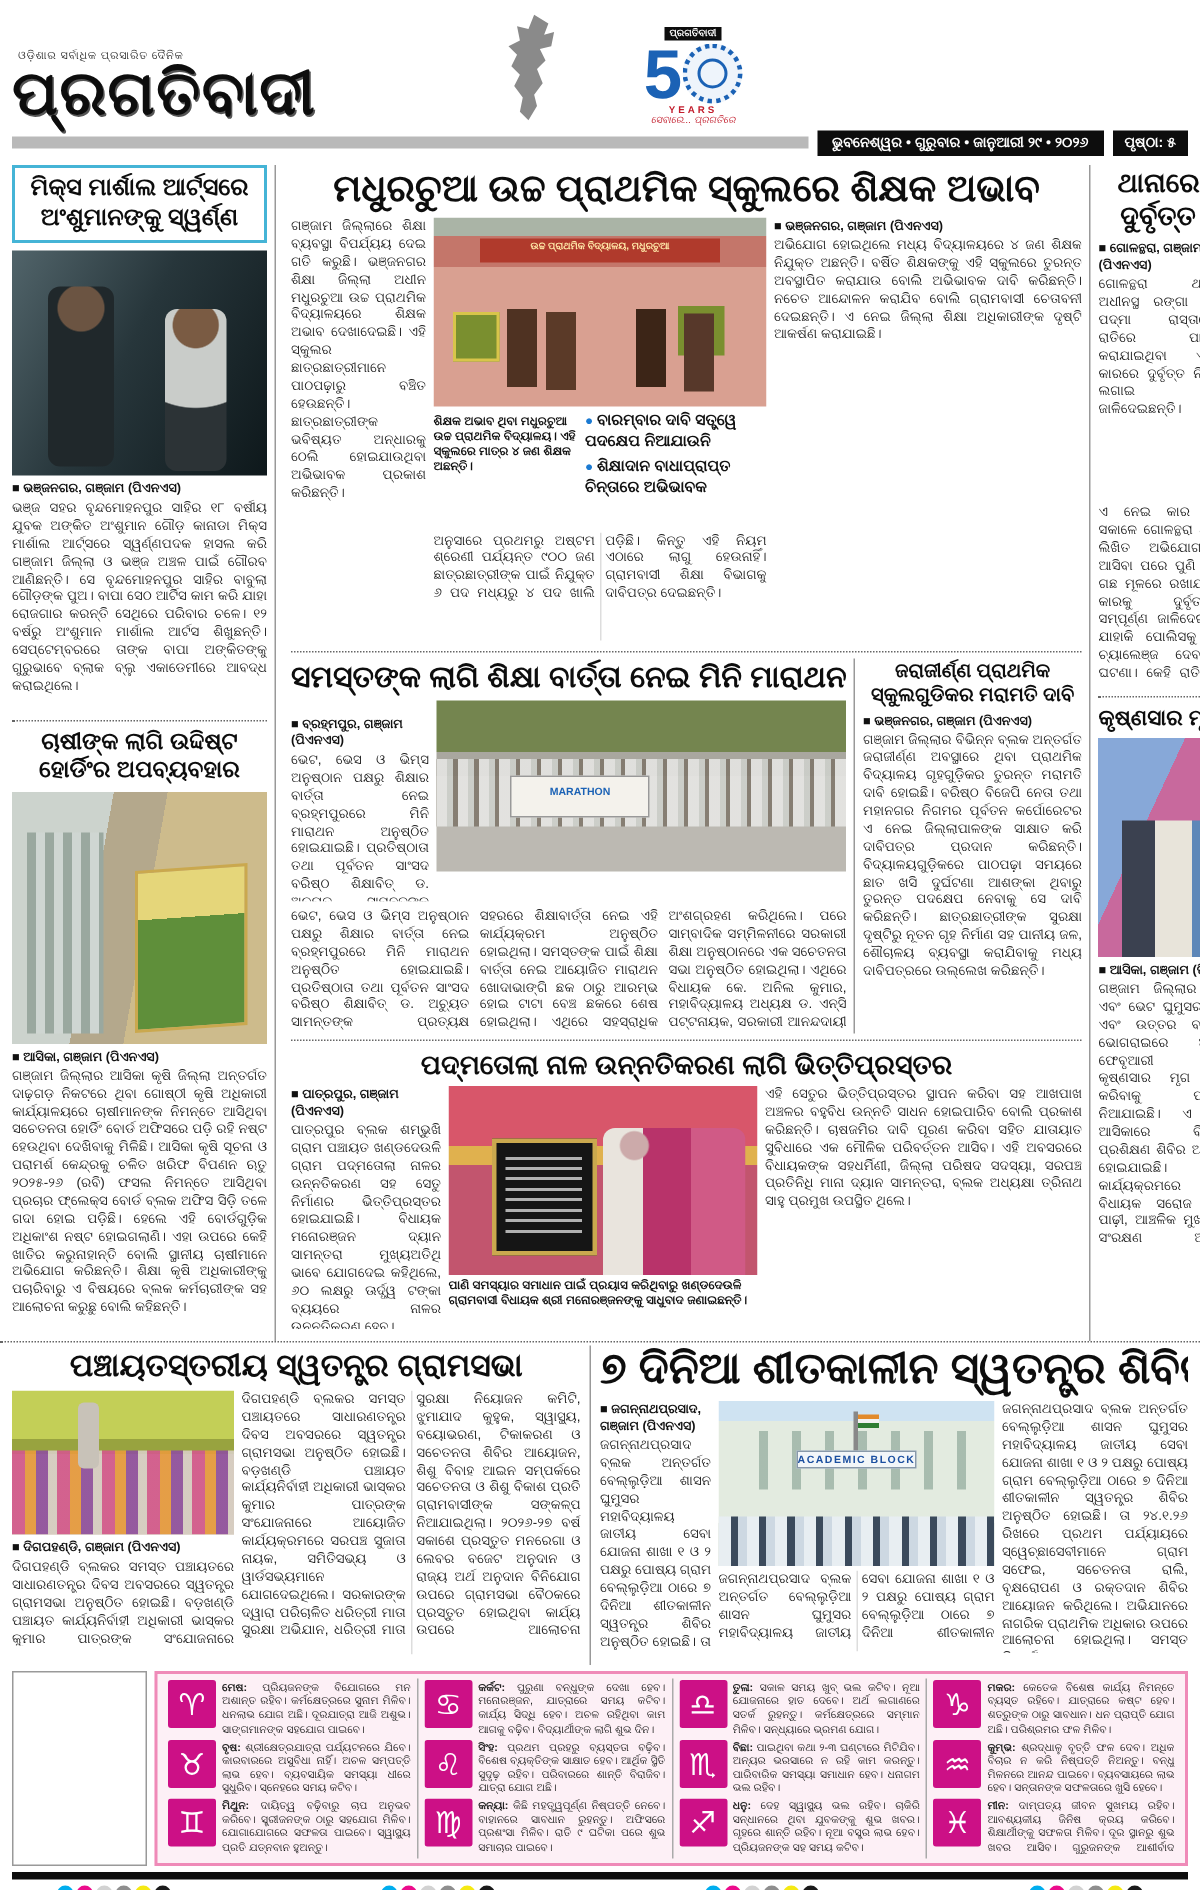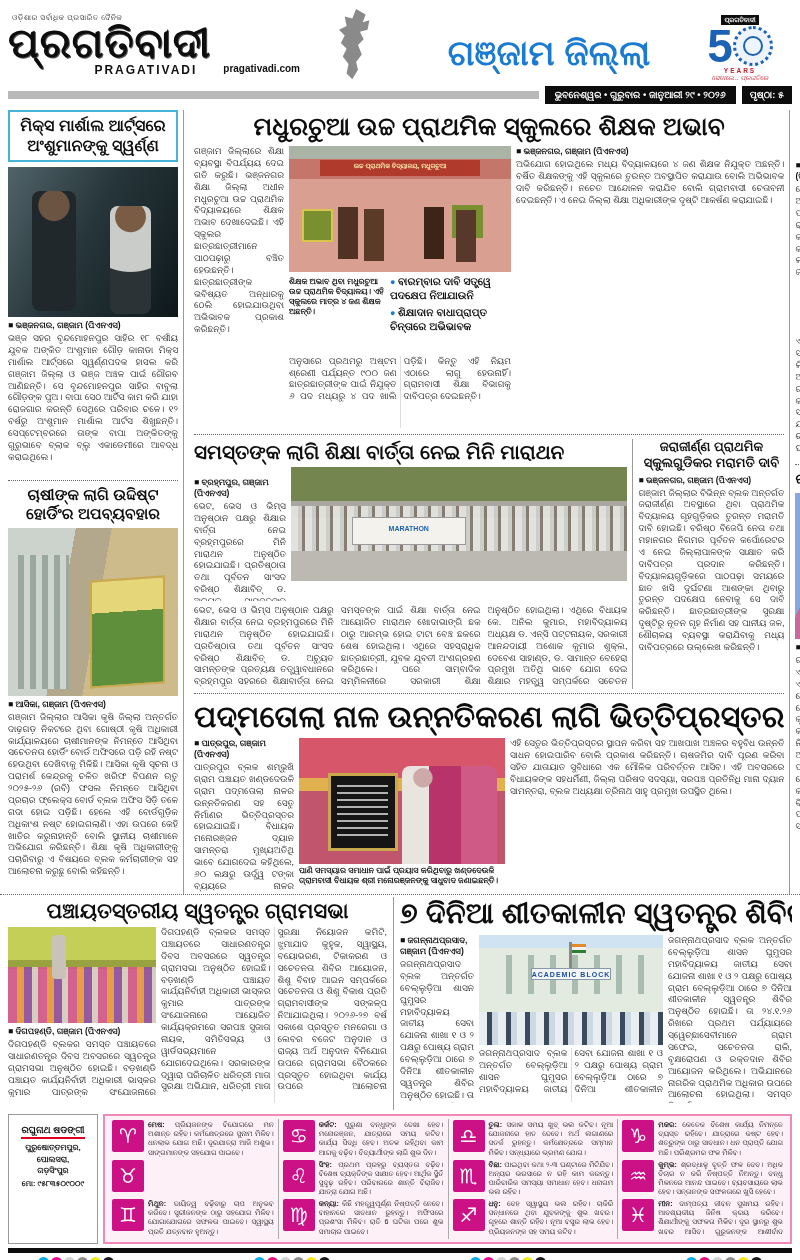--- a/index.html
+++ b/index.html
@@ -1,21 +1,21 @@
 <!DOCTYPE html>
 <html><head>
 <meta charset="utf-8">
 <style>
   * { margin:0; padding:0; box-sizing:border-box; }
   html,body { background:#e8e8e8; }
   body { font-family:"Liberation Sans","DejaVu Sans",sans-serif; }
   .page { position:relative; width:800px; height:1260px; margin:0 auto; background:#ffffff; color:#111; overflow:hidden; }
 
   
-  .hdr { display:flex; align-items:center; padding:6px 8px 0 8px; height:84px; }
+  .hdr { display:flex; align-items:flex-end; padding:6px 8px 0 8px; height:84px; }
   .mast { width:292px; }
   .mast-tag { font-size:7.5px; color:#333; letter-spacing:.5px; margin-left:4px; }
   .mast-logo { font-size:41px; font-weight:bold; color:#0d0d0d; line-height:1.02; letter-spacing:1px; text-shadow:1px 1px 0 #555; white-space:nowrap; }
   .mast-sub { display:flex; justify-content:flex-end; gap:26px; font-weight:bold; margin-top:-2px; }
   .mast-latin { font-size:12px; letter-spacing:2px; }
   .mast-web { font-size:10px; }
   .hdr-map { width:104px; height:76px; margin-left:6px; flex:0 0 auto; }
   .hdr-title { flex:1; text-align:center; font-size:35px; font-weight:bold; color:#1b7ad2; padding-top:16px; white-space:nowrap; overflow:hidden; }
   .logo50 { width:104px; position:relative; text-align:center; flex:0 0 auto; }
   .logo50-brand { font-size:6.5px; font-weight:bold; background:#0d0d0d; color:#fff; display:inline-block; padding:1px 3px; }
@@ -40,21 +40,21 @@
   .art { overflow:hidden; }
   .hr-dot { border-top:1px dotted #666; margin:4px 0; }
 
   .hl { font-weight:bold; color:#0d0d0d; text-align:center; overflow:hidden; }
   .hl-box { border:2px solid #45b4d6; padding:4px 3px; font-size:16px; line-height:1.25; }
   .hl-b { font-size:15.5px; line-height:1.25; }
   .hl-c { font-size:25px; white-space:nowrap; padding:2px 0 4px 0; }
   .hl-d { font-size:18px; line-height:1.2; padding:2px 0; }
   .hl-e { font-size:20px; white-space:nowrap; text-align:left; padding:2px 0 3px 0; }
   .hl-f { font-size:13px; line-height:1.25; }
-  .hl-g { font-size:30px; white-space:nowrap; padding:2px 0 3px 0; }
+  .hl-g { font-size:18px; white-space:nowrap; padding:2px 0 3px 0; }
   .hl-h { font-size:14.5px; white-space:nowrap; padding:2px 0; }
   .hl-i { font-size:21px; white-space:nowrap; padding:2px 0 4px 0; }
   .hl-j { font-size:29px; white-space:nowrap; padding:0 0 4px 0; }
 
   .byline { font-size:8.5px; font-weight:bold; margin:3px 0 2px 0; }
   .body-txt { font-size:9px; line-height:1.32; text-align:justify; color:#1c1c1c; overflow:hidden; }
   .cols2 { column-count:2; column-gap:7px; column-rule:1px solid #ddd; }
   .cols3 { column-count:3; column-gap:7px; }
   .caption { font-size:8px; font-weight:bold; line-height:1.25; margin-top:2px; }
   .bullet { font-size:10.5px; font-weight:bold; line-height:1.3; margin-bottom:4px; }
@@ -125,29 +125,24 @@
 </style>
 </head>
 <body>
 
 <div class="page">
 
   <header class="hdr">
     <div class="mast">
       <div class="mast-tag">ଓଡ଼ିଶାର ସର୍ବାଧିକ ପ୍ରସାରିତ ଦୈନିକ</div>
       <div class="mast-logo">ପ୍ରଗତିବାଦୀ</div>
-      <div class="mast-sub">
-        <span class="mast-latin">PRAGATIVADI</span>
-        <span class="mast-web">pragativadi.com</span>
-      </div>
     </div>
     <svg class="hdr-map" viewBox="0 0 100 80">
       <path d="M48 2 L58 8 L55 16 L62 14 L60 24 L52 26 L56 34 L50 40 L54 50 L48 58 L50 66 L44 76 L38 70 L40 60 L34 52 L38 44 L32 38 L36 30 L30 24 L38 20 L36 10 L44 12 Z" fill="#8a8a8a"></path>
     </svg>
-    <div class="hdr-title">ଗଞ୍ଜାମ ଜିଲ୍ଲା</div>
     <div class="logo50">
       <div class="logo50-brand">ପ୍ରଗତିବାଦୀ</div>
       <div class="logo50-row">
         <span class="logo50-5">5</span>
         <span class="logo50-seal"></span>
       </div>
       <div class="logo50-years">YEARS</div>
       <div class="logo50-tag">ସେବାରେ... ପ୍ରଗତିରେ</div>
     </div>
   </header>
@@ -298,56 +293,48 @@
           </div>
           <div class="body-txt cols2" style="height:54px;margin-top:3px">ଜଗନ୍ନାଥପ୍ରସାଦ ବ୍ଲକ ଅନ୍ତର୍ଗତ ବେଲ୍ଲୁଡ଼ିଆ ଶାସନ ଘୁମୁସର ମହାବିଦ୍ୟାଳୟ ଜାତୀୟ ସେବା ଯୋଜନା ଶାଖା ୧ ଓ ୨ ପକ୍ଷରୁ ପୋଷ୍ୟ ଗ୍ରାମ ବେଲ୍ଲୁଡ଼ିଆ ଠାରେ ୭ ଦିନିଆ ଶୀତକାଳୀନ ସ୍ୱତନ୍ତ୍ର ଶିବିର ଅନୁଷ୍ଠିତ ହୋଇଛି। ତା ୨୪.୧.୨୬ ରିଖରେ ପ୍ରଥମ ପର୍ଯ୍ୟାୟରେ ସ୍ୱେଚ୍ଛାସେବୀମାନେ ଗ୍ରାମ ସଫେଇ, ସଚେତନତା ରାଲି, ବୃକ୍ଷରୋପଣ ଓ ରକ୍ତଦାନ ଶିବିର ଆୟୋଜନ କରିଥିଲେ। ଅଭିଯାନରେ ନାଗରିକ ପ୍ରାଥମିକ ଅଧିକାର ଉପରେ ଆଲୋଚନା ହୋଇଥିଲା। ସମସ୍ତ ଶିକ୍ଷାର୍ଥୀ ବାନ୍ଧିକାର ଉପଦେଷ୍ଟା ବାଦଲ କୁମାର ନାହାକ ଉପସ୍ଥିତ ଥିଲେ। ଦ୍ୱିତୀୟ ପର୍ଯ୍ୟାୟରେ ସ୍ୱେଚ୍ଛାସେବୀମାନଙ୍କ ଭିତରେ ଏକ ସାଂସ୍କୃତିକ କାର୍ଯ୍ୟକ୍ରମ ତଥା ସଙ୍ଗୀତ ଏବଂ ଅଭିନୟ, ଏବଂ ନୃତ୍ୟ ପ୍ରତିଯୋଗିତା ଅନୁଷ୍ଠିତ ହୋଇଥିଲା। ସପ୍ତମ ଓ ଅନ୍ତିମ ଦିବସରେ ଶିବିର ଉଦଯାପିତ ହୋଇଥିଲା। ସମାପନୀ ଉତ୍ସବରେ ମହାବିଦ୍ୟାଳୟର ଅଧ୍ୟକ୍ଷ, ଏନଏସଏସ ଅଧିକାରୀ ଓ ଗ୍ରାମବାସୀ ଯୋଗଦେଇ କୃତୀ ସ୍ୱେଚ୍ଛାସେବୀଙ୍କୁ ପୁରସ୍କୃତ କରିଥିଲେ।</div>
         </div>
         <div class="tcol body-txt" style="flex:1">ଜଗନ୍ନାଥପ୍ରସାଦ ବ୍ଲକ ଅନ୍ତର୍ଗତ ବେଲ୍ଲୁଡ଼ିଆ ଶାସନ ଘୁମୁସର ମହାବିଦ୍ୟାଳୟ ଜାତୀୟ ସେବା ଯୋଜନା ଶାଖା ୧ ଓ ୨ ପକ୍ଷରୁ ପୋଷ୍ୟ ଗ୍ରାମ ବେଲ୍ଲୁଡ଼ିଆ ଠାରେ ୭ ଦିନିଆ ଶୀତକାଳୀନ ସ୍ୱତନ୍ତ୍ର ଶିବିର ଅନୁଷ୍ଠିତ ହୋଇଛି। ତା ୨୪.୧.୨୬ ରିଖରେ ପ୍ରଥମ ପର୍ଯ୍ୟାୟରେ ସ୍ୱେଚ୍ଛାସେବୀମାନେ ଗ୍ରାମ ସଫେଇ, ସଚେତନତା ରାଲି, ବୃକ୍ଷରୋପଣ ଓ ରକ୍ତଦାନ ଶିବିର ଆୟୋଜନ କରିଥିଲେ। ଅଭିଯାନରେ ନାଗରିକ ପ୍ରାଥମିକ ଅଧିକାର ଉପରେ ଆଲୋଚନା ହୋଇଥିଲା। ସମସ୍ତ ଶିକ୍ଷାର୍ଥୀ ବାନ୍ଧିକାର ଉପଦେଷ୍ଟା ବାଦଲ କୁମାର ନାହାକ ଉପସ୍ଥିତ ଥିଲେ। ଦ୍ୱିତୀୟ ପର୍ଯ୍ୟାୟରେ ସ୍ୱେଚ୍ଛାସେବୀମାନଙ୍କ ଭିତରେ ଏକ ସାଂସ୍କୃତିକ କାର୍ଯ୍ୟକ୍ରମ ତଥା ସଙ୍ଗୀତ ଏବଂ ଅଭିନୟ, ଏବଂ ନୃତ୍ୟ ପ୍ରତିଯୋଗିତା ଅନୁଷ୍ଠିତ ହୋଇଥିଲା। ସପ୍ତମ ଓ ଅନ୍ତିମ ଦିବସରେ ଶିବିର ଉଦଯାପିତ ହୋଇଥିଲା। ସମାପନୀ ଉତ୍ସବରେ ମହାବିଦ୍ୟାଳୟର ଅଧ୍ୟକ୍ଷ, ଏନଏସଏସ ଅଧିକାରୀ ଓ ଗ୍ରାମବାସୀ ଯୋଗଦେଇ କୃତୀ ସ୍ୱେଚ୍ଛାସେବୀଙ୍କୁ ପୁରସ୍କୃତ କରିଥିଲେ।</div>
       </div>
     </article>
   </section>
 
   <section class="horo">
     <div class="horo-info">
-      <div class="horo-author">
-        <span class="horo-name">ରଘୁନାଥ ଷଡଙ୍ଗୀ</span>
-        <div class="horo-addr">
-          <div>ପୁରୁଷୋତ୍ତମପୁର,</div>
-          <div>ପୋଲସରା,</div>
-          <div>ଗଡ଼ସିଂପୁର</div>
-        </div>
-        <div class="horo-phone">ମୋ: ୯୫୮୩୫୦୯୦୦୯</div>
-      </div>
     </div>
     <div class="horo-main">
       <div class="h-col">
         <div class="h-entry">
             <span class="zod">♈</span>
             <span class="h-txt"><b class="h-sign">ମେଷ:</b> <span>ପ୍ରିୟଜନଙ୍କ ବିଯୋଗରେ ମନ ଅଶାନ୍ତ ରହିବ। କର୍ମକ୍ଷେତ୍ରରେ ସୁନାମ ମିଳିବ। ଧନଲାଭ ଯୋଗ ଅଛି। ଦୂରଯାତ୍ରା ଆଜି ଅଶୁଭ। ସାଙ୍ଗମାନଙ୍କ ସହଯୋଗ ପାଇବେ।</span></span>
           </div>
         <div class="h-entry">
             <span class="zod">♉</span>
+            <span class="h-txt"><b class="h-sign">ବୃଷ:</b> <span>ଶ୍ରୀକ୍ଷେତ୍ରଯାତ୍ରା ପର୍ଯ୍ୟଟନରେ ଯିବେ। କାରବାରରେ ଅସୁବିଧା ନାହିଁ। ଅଚଳ ସମ୍ପତ୍ତି ଲାଭ ହେବ। ବ୍ୟବସାୟିକ ସମସ୍ୟା ଧୀରେ ସୁଧୁରିବ। ସ୍ନେହରେ ସମୟ କଟିବ।</span></span>
           </div>
         <div class="h-entry">
             <span class="zod">♊</span>
             <span class="h-txt"><b class="h-sign">ମିଥୁନ:</b> <span>ଦାୟିତ୍ୱ ବଢ଼ିବାରୁ ଚାପ ଅନୁଭବ କରିବେ। ସ୍ତ୍ରୀଜନଙ୍କ ଠାରୁ ସହଯୋଗ ମିଳିବ। ଯୋଗାଯୋଗରେ ସଫଳତା ପାଇବେ। ସ୍ୱାସ୍ଥ୍ୟ ପ୍ରତି ଯତ୍ନବାନ ହୁଅନ୍ତୁ।</span></span>
           </div>
       </div>
       <div class="h-col">
         <div class="h-entry">
             <span class="zod">♋</span>
             <span class="h-txt"><b class="h-sign">କର୍କଟ:</b> <span>ପୁରୁଣା ବନ୍ଧୁଙ୍କ ଦେଖା ହେବ। ମନୋରଞ୍ଜନ, ଯାତ୍ରାରେ ସମୟ କଟିବ। କାର୍ଯ୍ୟ ସିଦ୍ଧି ହେବ। ଅଚଳ ରହିଥିବା କାମ ଆଗକୁ ବଢ଼ିବ। ବିଦ୍ୟାର୍ଥୀଙ୍କ ଲାଗି ଶୁଭ ଦିନ।</span></span>
           </div>
         <div class="h-entry">
             <span class="zod">♌</span>
             <span class="h-txt"><b class="h-sign">ସିଂହ:</b> <span>ପ୍ରଥମ ପ୍ରହରୁ ବ୍ୟସ୍ତତା ବଢ଼ିବ। ବିଶେଷ ବ୍ୟକ୍ତିଙ୍କ ସାକ୍ଷାତ ହେବ। ଆର୍ଥିକ ସ୍ଥିତି ସୁଦୃଢ଼ ରହିବ। ପରିବାରରେ ଶାନ୍ତି ବିରାଜିବ। ଯାତ୍ରା ଯୋଗ ଅଛି।</span></span>
           </div>
         <div class="h-entry">
             <span class="zod">♍</span>
-            <span class="h-txt"><b class="h-sign">କନ୍ୟା:</b> <span>କିଛି ମହତ୍ତ୍ୱପୂର୍ଣ୍ଣ ନିଷ୍ପତ୍ତି ନେବେ। ବାହାନରେ ସାବଧାନ ରୁହନ୍ତୁ। ଅଫିସରେ ପ୍ରଶଂସା ମିଳିବ। ରାତି 6 ଘଟିକା ପରେ ଶୁଭ ସମାଚାର ପାଇବେ।</span></span>
+            <span class="h-txt"><b class="h-sign">କନ୍ୟା:</b> <span>କିଛି ମହତ୍ତ୍ୱପୂର୍ଣ୍ଣ ନିଷ୍ପତ୍ତି ନେବେ। ବାହାନରେ ସାବଧାନ ରୁହନ୍ତୁ। ଅଫିସରେ ପ୍ରଶଂସା ମିଳିବ। ରାତି ୯ ଘଟିକା ପରେ ଶୁଭ ସମାଚାର ପାଇବେ।</span></span>
           </div>
       </div>
       <div class="h-col">
         <div class="h-entry">
             <span class="zod">♎</span>
             <span class="h-txt"><b class="h-sign">ତୁଳା:</b> <span>ସକାଳ ସମୟ ଖୁବ୍ ଭଲ କଟିବ। ନୂଆ ଯୋଜନାରେ ହାତ ଦେବେ। ଅର୍ଥ ଲଗାଣରେ ସତର୍କ ରୁହନ୍ତୁ। କର୍ମକ୍ଷେତ୍ରରେ ସମ୍ମାନ ମିଳିବ। ସନ୍ଧ୍ୟାରେ ଭ୍ରମଣ ଯୋଗ।</span></span>
           </div>
         <div class="h-entry">
             <span class="zod">♏</span>
             <span class="h-txt"><b class="h-sign">ବିଛା:</b> <span>ପାଇଥିବା କଥା ୨-୩ ଘଣ୍ଟାରେ ମିଟିଯିବ। ଅନ୍ୟର ଭରସାରେ ନ ରହି କାମ କରନ୍ତୁ। ପାରିବାରିକ ସମସ୍ୟା ସମାଧାନ ହେବ। ଧନାଗମ ଭଲ ରହିବ।</span></span>

